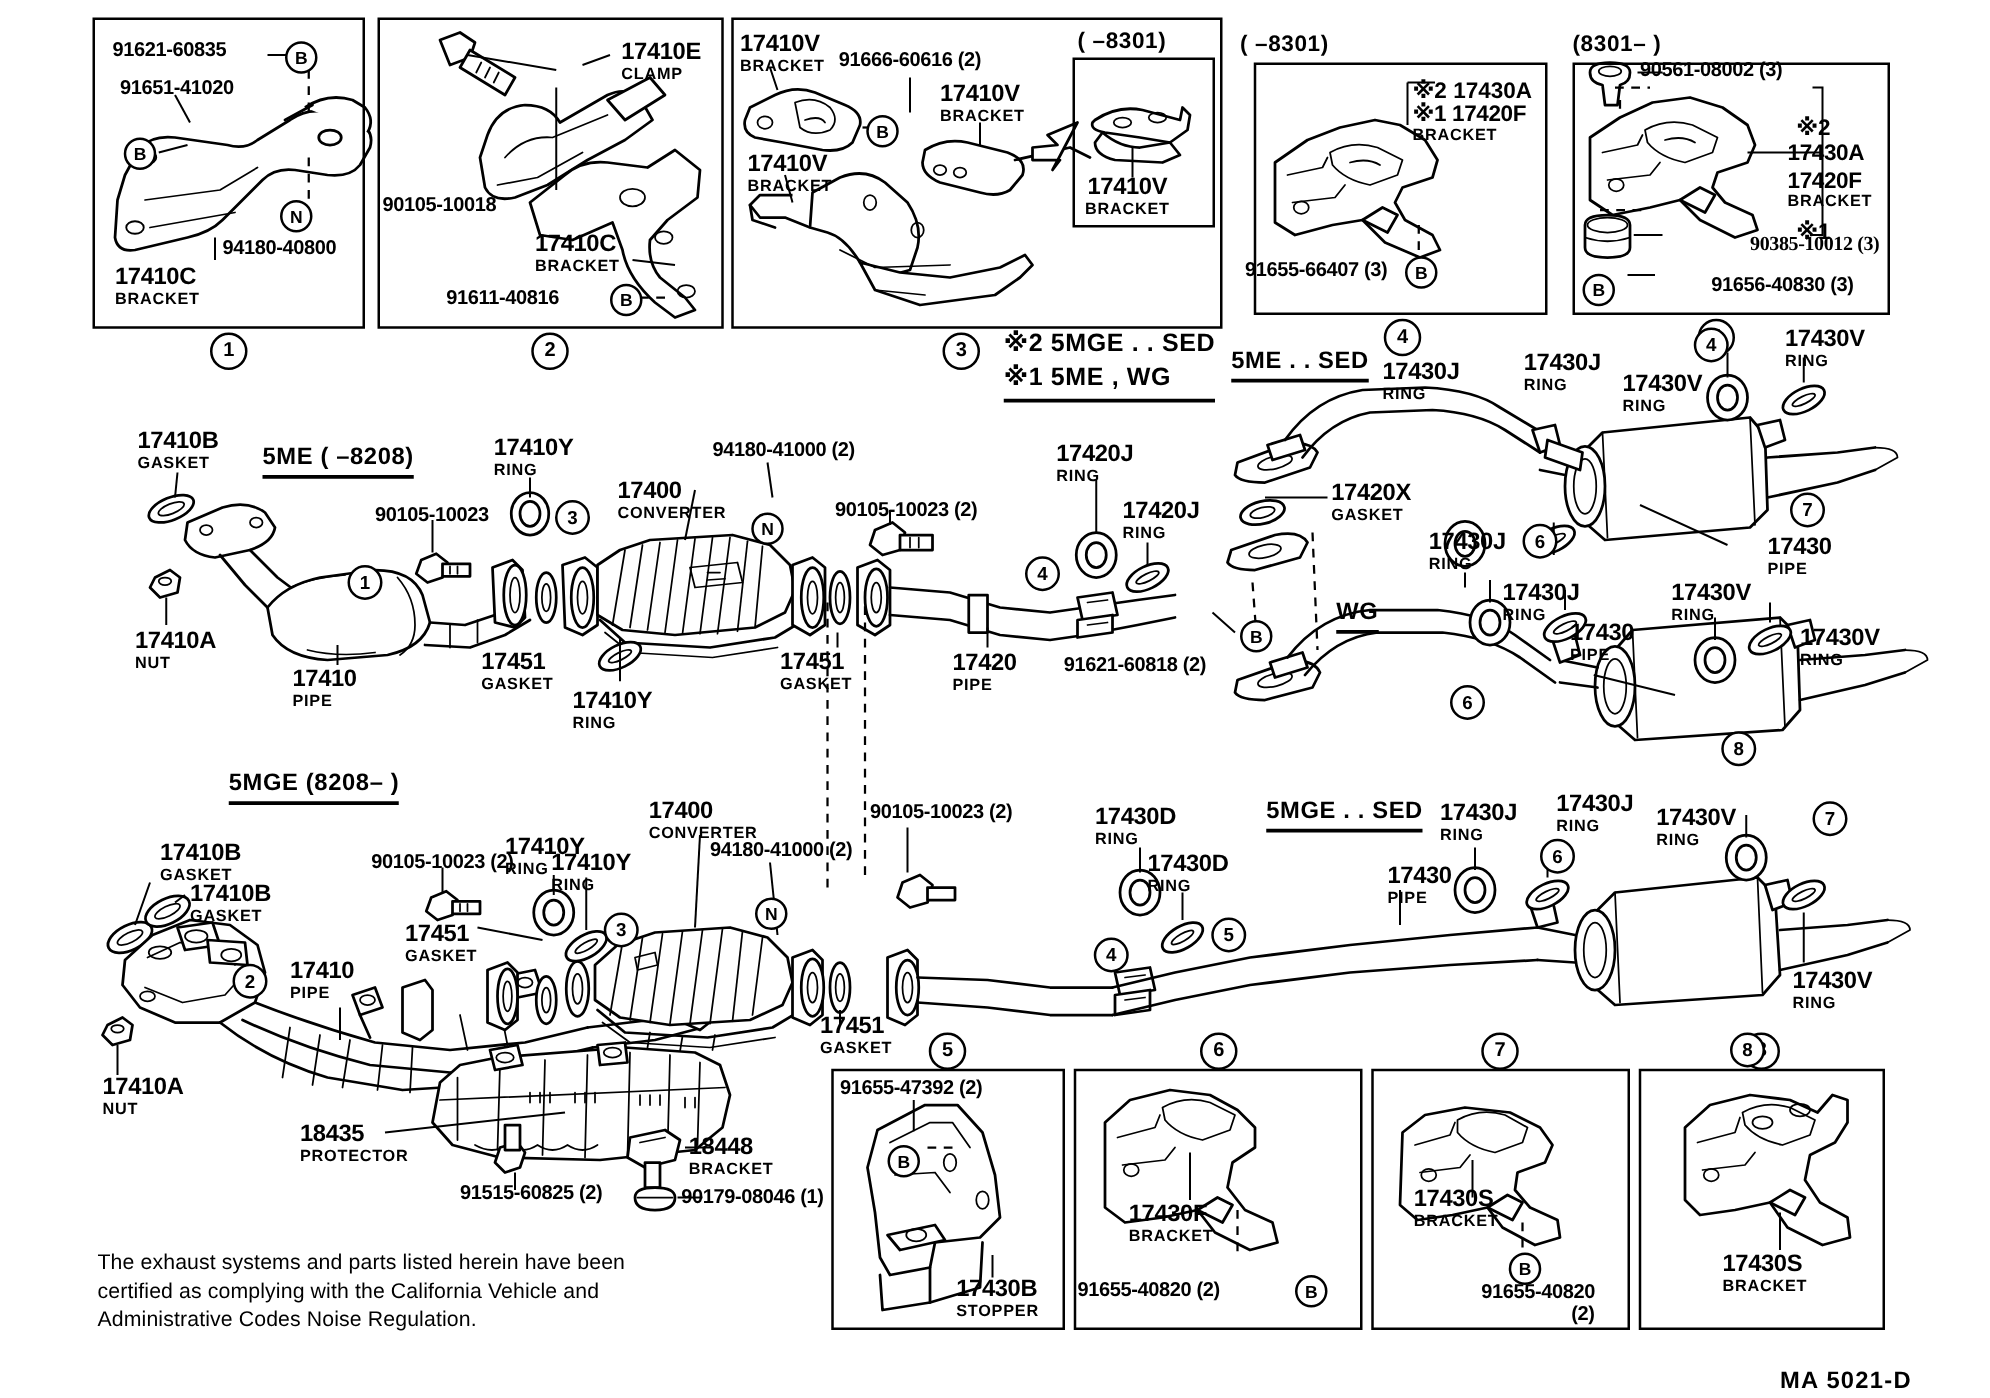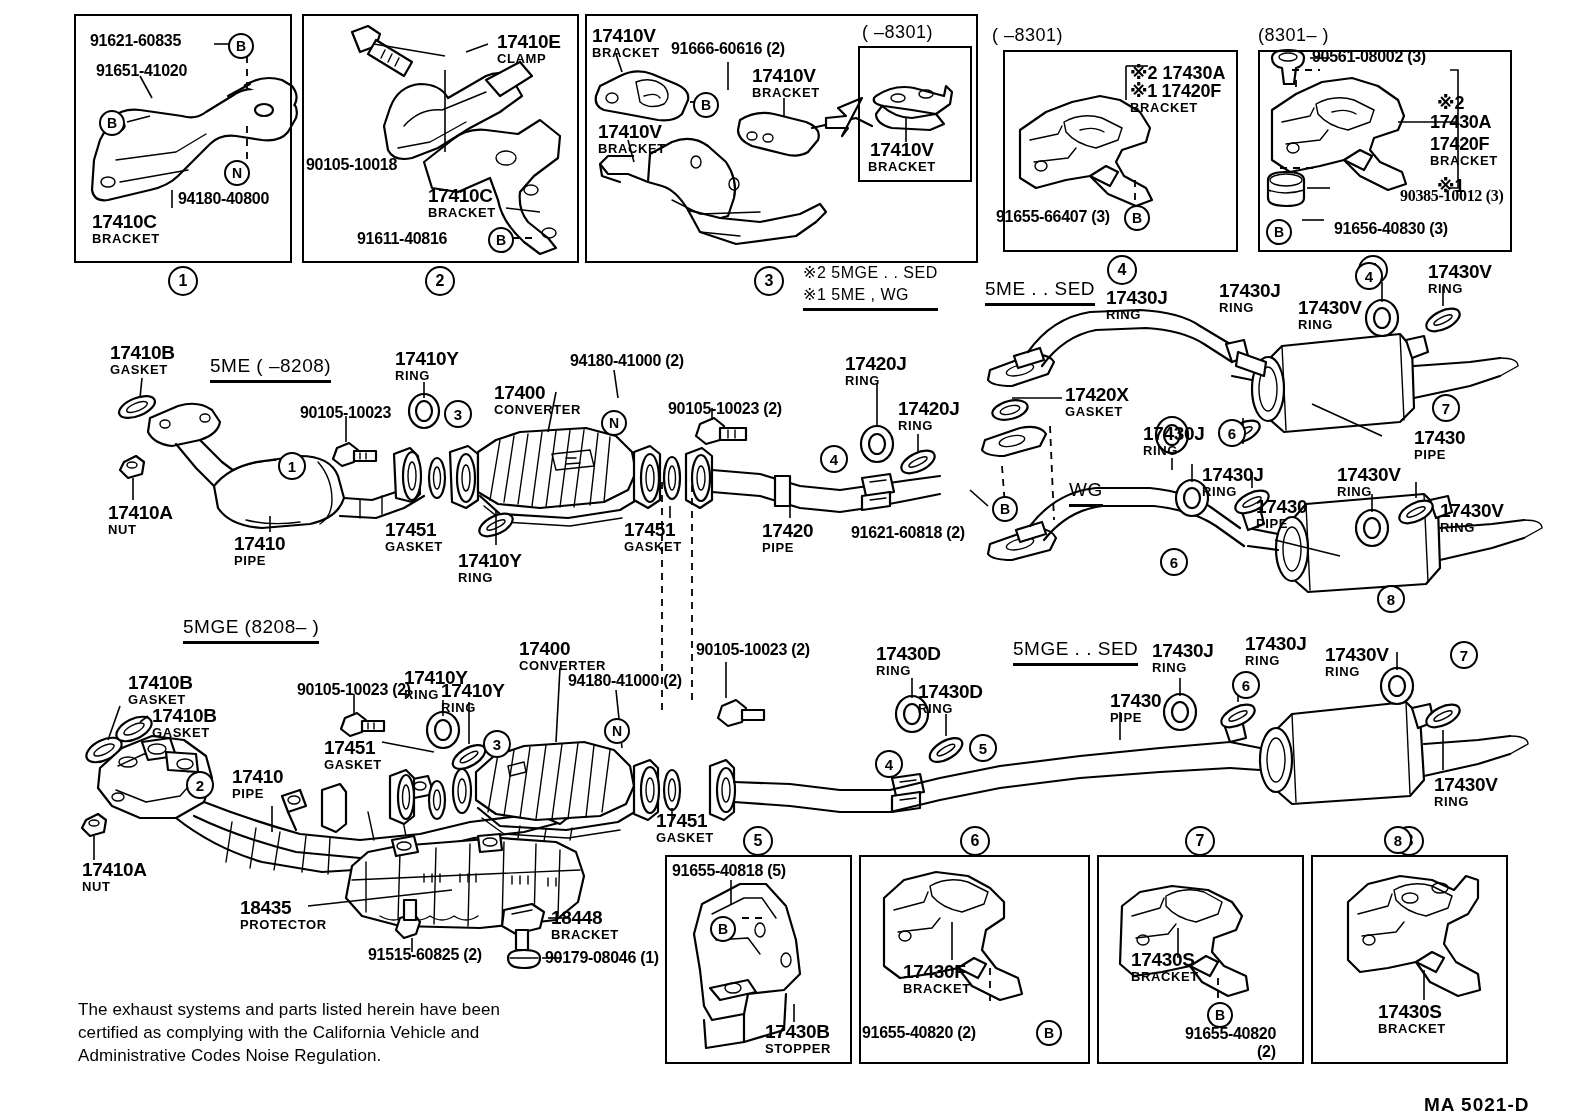--- a/index.html
+++ b/index.html
@@ -22,21 +22,21 @@
   .lbl{position:absolute;white-space:nowrap;line-height:1.0;}
   .lbl .p{font-size:19px;font-weight:bold;letter-spacing:-0.3px;display:block;}
   .lbl .s{font-size:13px;font-weight:bold;letter-spacing:0.6px;display:block;margin-top:1px;}
   .lbl.c{text-align:center;}
 
   
   .num{position:absolute;white-space:nowrap;font-size:18px;font-weight:bold;letter-spacing:-0.3px;}
   .num.sm{font-size:16px;}
 
   
-  .hd{position:absolute;white-space:nowrap;font-size:19px;font-weight:normal;
+  .hd{position:absolute;white-space:nowrap;font-size:19px;font-weight:bold;
     border-bottom:3px solid #000;padding-bottom:3px;letter-spacing:0.5px;}
   .hd.nb{border-bottom:none;}
 
   
   .circ{position:absolute;border:2px solid #000;border-radius:50%;background:#fff;
     display:flex;align-items:center;justify-content:center;font-weight:bold;line-height:1;}
   .circ.n{width:24px;height:24px;font-size:15px;}
   .circ.b{width:22px;height:22px;font-size:14px;}
 
   .star{position:absolute;white-space:nowrap;font-size:18px;font-weight:bold;}
@@ -725,23 +725,23 @@
 <div class="num" style="left:1430px;top:112px;">17430A</div>
 <div class="lbl" style="left:1430px;top:135px;">
   <span class="p" style="font-size:18px;">17420F</span>
   <span class="s">BRACKET</span>
 </div>
 <div class="star" style="left:1437px;top:175px;">※1</div>
 <div class="num sm" style="left:1400px;top:187px;font-family:Liberation Serif, serif;">90385-10012 (3)</div>
 <div class="circ b" style="left:1266px;top:219px;">
       <span>B</span>
     </div>
-<div class="num sm" style="left:1334px;top:220px;">91656-40830 (3)</div>
-
-<div class="hd" style="left:803px;top:262px;font-size:16px;line-height:1.35;">
+<div class="num sm" style="left:1369px;top:220px;">91656-40830 (3)</div>
+
+<div class="hd" style="left:803px;top:262px;font-size:20px;line-height:1.35;">
   <div>※2 5MGE . . SED</div>
   <div>※1 5ME , WG</div>
 </div>
 
 <div class="hd" style="left:210px;top:355px;">5ME (        –8208)</div>
 <div class="hd" style="left:183px;top:616px;">5MGE (8208–         )</div>
 <div class="hd" style="left:985px;top:278px;">5ME . . SED</div>
 <div class="hd" style="left:1059px;top:479px;margin-left:10px;">WG</div>
 <div class="hd" style="left:1013px;top:638px;">5MGE . . SED</div>
 
@@ -927,21 +927,21 @@
   <span class="p">17430V</span>
   <span class="s">RING</span>
 </div>
 <div class="circ n" style="left:1450px;top:641px;">7</div>
 <div class="lbl" style="left:1434px;top:775px;">
   <span class="p">17430V</span>
   <span class="s">RING</span>
 </div>
 <div class="circ n" style="left:1384px;top:826px;">8</div>
 
-<div class="num sm" style="left:672px;top:862px;">91655-40818 (5)</div>
+<div class="num sm" style="left:672px;top:862px;">91655-47392 (2)</div>
 <div class="circ b" style="left:710px;top:916px;">
       <span>B</span>
     </div>
 <div class="lbl" style="left:765px;top:1022px;">
   <span class="p">17430B</span>
   <span class="s">STOPPER</span>
 </div>
 
 <div class="lbl" style="left:903px;top:962px;">
   <span class="p">17430F</span>

